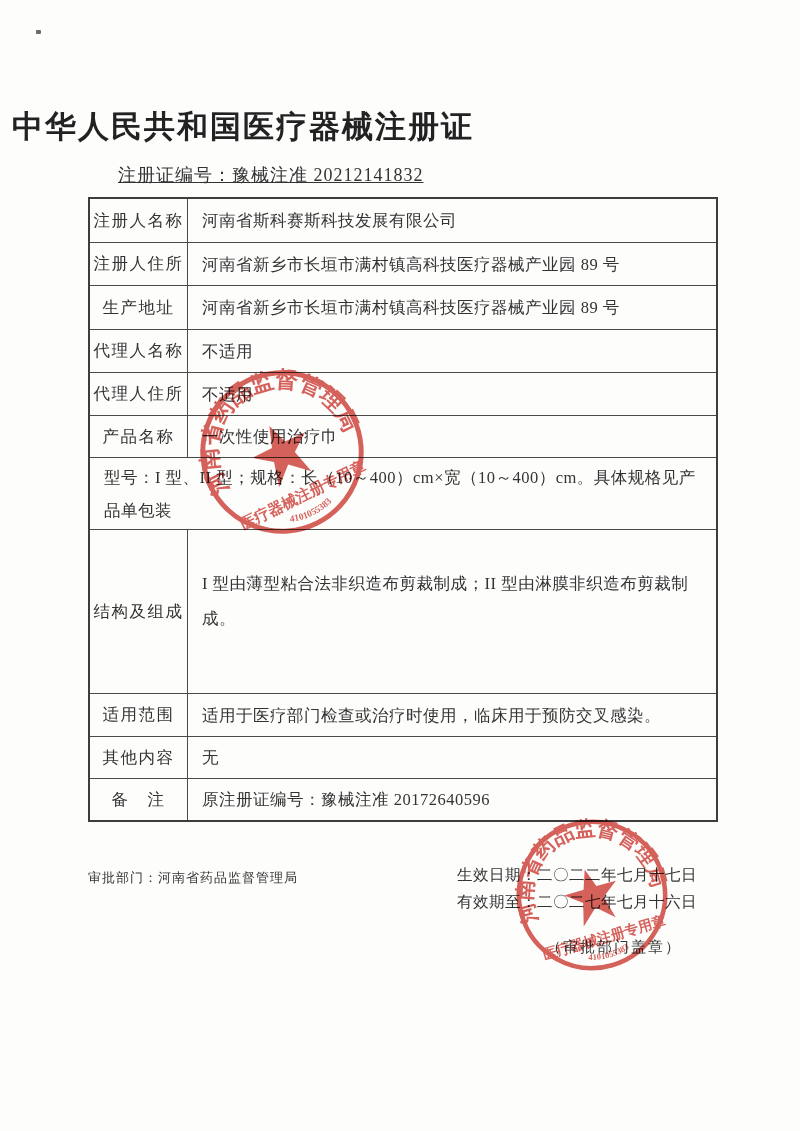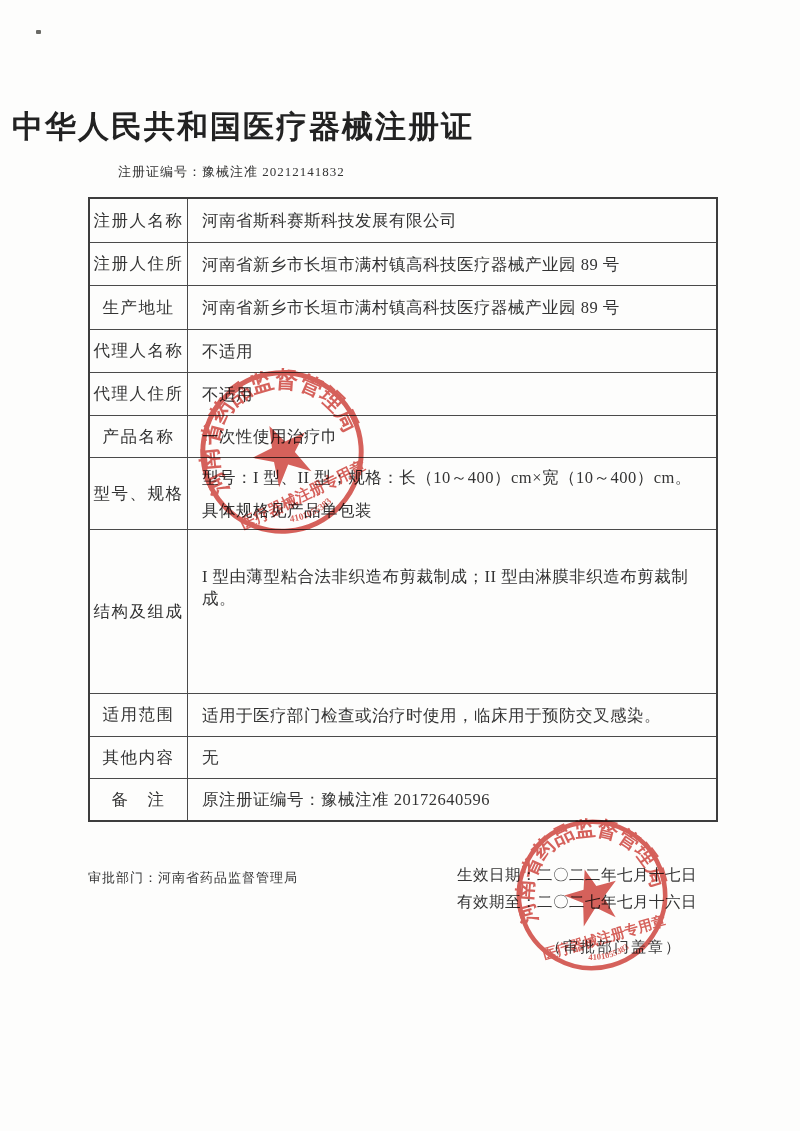--- a/index.html
+++ b/index.html
@@ -13,21 +13,21 @@
     color:#2e2e2e;
   }
   .speck{position:absolute;left:36px;top:30px;width:5px;height:4px;background:#6a6a66;border-radius:1px;}
   .doc-title{
     position:absolute;left:0;top:106px;width:100%;
     text-align:left;font-size:31px;font-weight:bold;color:#222;
     letter-spacing:2px;margin:0;padding-left:12px;
   }
   .cert-line{
     position:absolute;left:118px;top:163px;
-    font-size:13px;color:#333;letter-spacing:1px;
+    font-size:18px;color:#333;letter-spacing:1px;text-decoration:underline;
   }
   .reg-table{
     position:absolute;left:88px;top:197px;width:630px;
     border:2px solid #3d3d3d;
     box-sizing:border-box;
     background:transparent;
   }
   .trow{display:flex;box-sizing:border-box;border-top:1px solid #4a4a4a;}
   .trow:first-child{border-top:none;}
   .tlabel{
@@ -35,21 +35,21 @@
     border-right:1px solid #4a4a4a;
     display:flex;align-items:center;justify-content:center;
     font-size:16.5px;letter-spacing:1.5px;color:#333;
     text-align:center;box-sizing:border-box;padding:0 2px;
   }
   .tval{
     flex:1;display:flex;align-items:center;
     padding:12px 14px;font-size:16.5px;letter-spacing:0.5px;color:#333;
     box-sizing:border-box;line-height:33px;
   }
-  .tval.top{align-items:flex-start;padding-top:36px;line-height:22px;}
+  .tval.top{align-items:flex-start;padding-top:36px;line-height:35px;}
   .footer-left{
     position:absolute;left:88px;top:869px;
     font-size:13px;letter-spacing:1px;color:#333;
   }
   .footer-dates{
     position:absolute;left:457px;top:861px;
     font-size:15.5px;letter-spacing:0.5px;color:#333;line-height:27px;
   }
   .seal-note{
     position:absolute;left:522px;top:938px;
@@ -93,21 +93,20 @@
     </div>
     <div class="trow" style="height:43px">
       <div class="tlabel">代理人住所</div>
       <div class="tval">不适用</div>
     </div>
     <div class="trow" style="height:42px">
       <div class="tlabel">产品名称</div>
       <div class="tval">一次性使用治疗巾</div>
     </div>
     <div class="trow" style="height:72px">
-      <div class="tlabel">型号、规格</div>
       <div class="tval">型号：I 型、II 型；规格：长（10～400）cm×宽（10～400）cm。具体规格见产品单包装</div>
     </div>
     <div class="trow" style="height:164px">
       <div class="tlabel">结构及组成</div>
       <div class="tval top">I 型由薄型粘合法非织造布剪裁制成；II 型由淋膜非织造布剪裁制成。</div>
     </div>
     <div class="trow" style="height:43px">
       <div class="tlabel">适用范围</div>
       <div class="tval">适用于医疗部门检查或治疗时使用，临床用于预防交叉感染。</div>
     </div>

